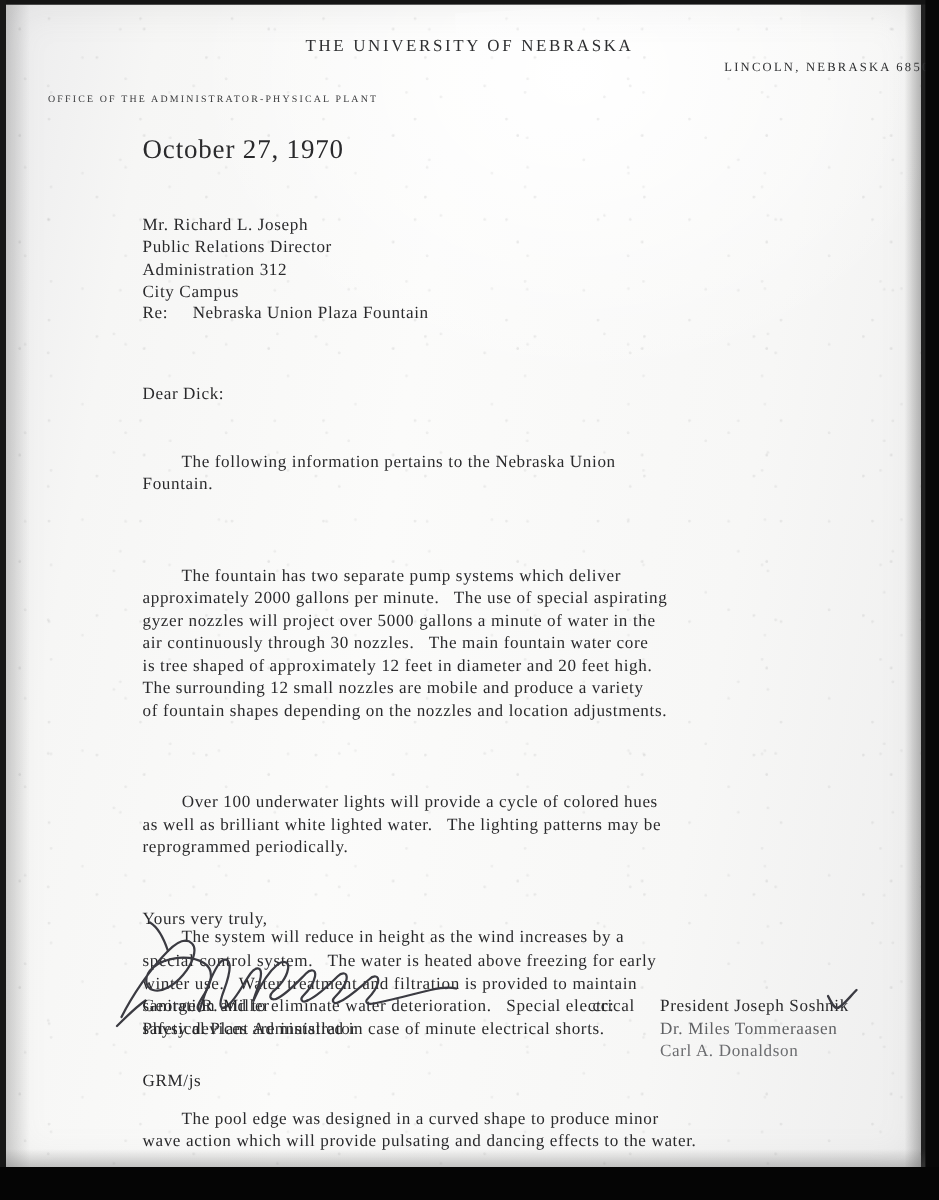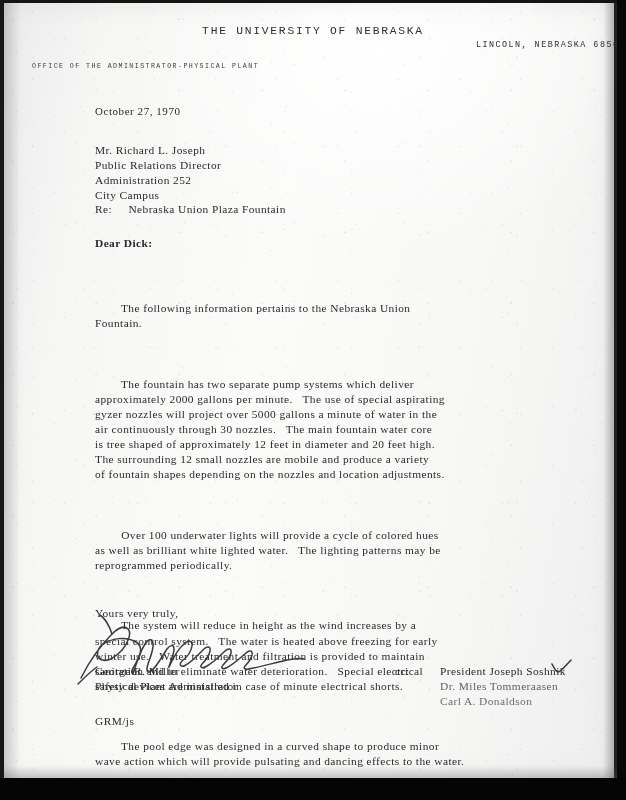--- a/index.html
+++ b/index.html
@@ -62,21 +62,21 @@
     background: linear-gradient(to right, rgba(110,110,110,.28), rgba(255,255,255,0));
   }
   .edge-bottom-soft {
     left:0; bottom:22px; width:626px; height:12px;
     background: linear-gradient(to top, rgba(90,90,90,.30), rgba(255,255,255,0));
   }
 
   
   .lh-org, .lh-city, .lh-office {
     position: absolute;
-    font-family: Liberation Mono, monospace;
+    font-family: Liberation Serif, serif;
     color: #2e2f31;
     white-space: nowrap;
     font-weight: 400;
   }
   .lh-org {
     left: 0; right: 0; top: 25px;
     text-align: center;
     font-size: 11.3px;
     letter-spacing: 1.75px;
   }
@@ -96,24 +96,24 @@
   
   .tw {
     position: absolute;
     font-family: "Liberation Serif", serif;
     color: #2a2a2c;
     white-space: pre;
     font-size: 11.4px;
     line-height: 15.1px;
     letter-spacing: 0.42px;
   }
-  .date   { left: 95px; top: 104px;  font-size: 11px; letter-spacing:.55px;}
+  .date   { left: 95px; top: 92px;  font-size: 18px; letter-spacing:.55px;}
   .addr   { left: 95px; top: 143px; }
   .reline { left: 95px; top: 202px; }
-  .salut  { left: 95px; top: 236px; font-weight: bold; }
+  .salut  { left: 95px; top: 256px; }
   .body   { left: 95px; top: 271px; }
   .body p { margin: 0 0 15.2px 0; text-indent: 0; }
   .body p:last-child { margin-bottom: 16px; }
   .closing { left: 95px; top: 606px; }
   .sigblock { left: 95px; top: 664px; }
   .initials { left: 95px; top: 714px; }
   .cc-label { left: 395px; top: 664px; }
   .cc-list  { left: 440px; top: 664px; }
   .cc-list .faded1 { color: #5f6063; text-align: center; }
   .cc-list .faded2 { color: #6c6d70; margin-top: 19px; }
@@ -154,21 +154,21 @@
   </div>
 
   <div class="lh-org">THE UNIVERSITY OF NEBRASKA</div>
   <div class="lh-city">LINCOLN, NEBRASKA  68508</div>
   <div class="lh-office">OFFICE OF THE ADMINISTRATOR-PHYSICAL PLANT</div>
 
   <div class="tw date">October 27, 1970</div>
 
   <div class="tw addr"><span>Mr. Richard L. Joseph</span>
 <span>Public Relations Director</span>
-<span>Administration 252</span>
+<span>Administration 312</span>
 <span>City Campus</span></div>
 
   <div class="tw reline"><span>Re:</span>     <span>Nebraska Union Plaza Fountain</span></div>
 
   <div class="tw salut">Dear Dick:</div>
 
   <div class="tw body">
     <p>        The following information pertains to the Nebraska Union
 Fountain.</p>
     <p>        The fountain has two separate pump systems which deliver

